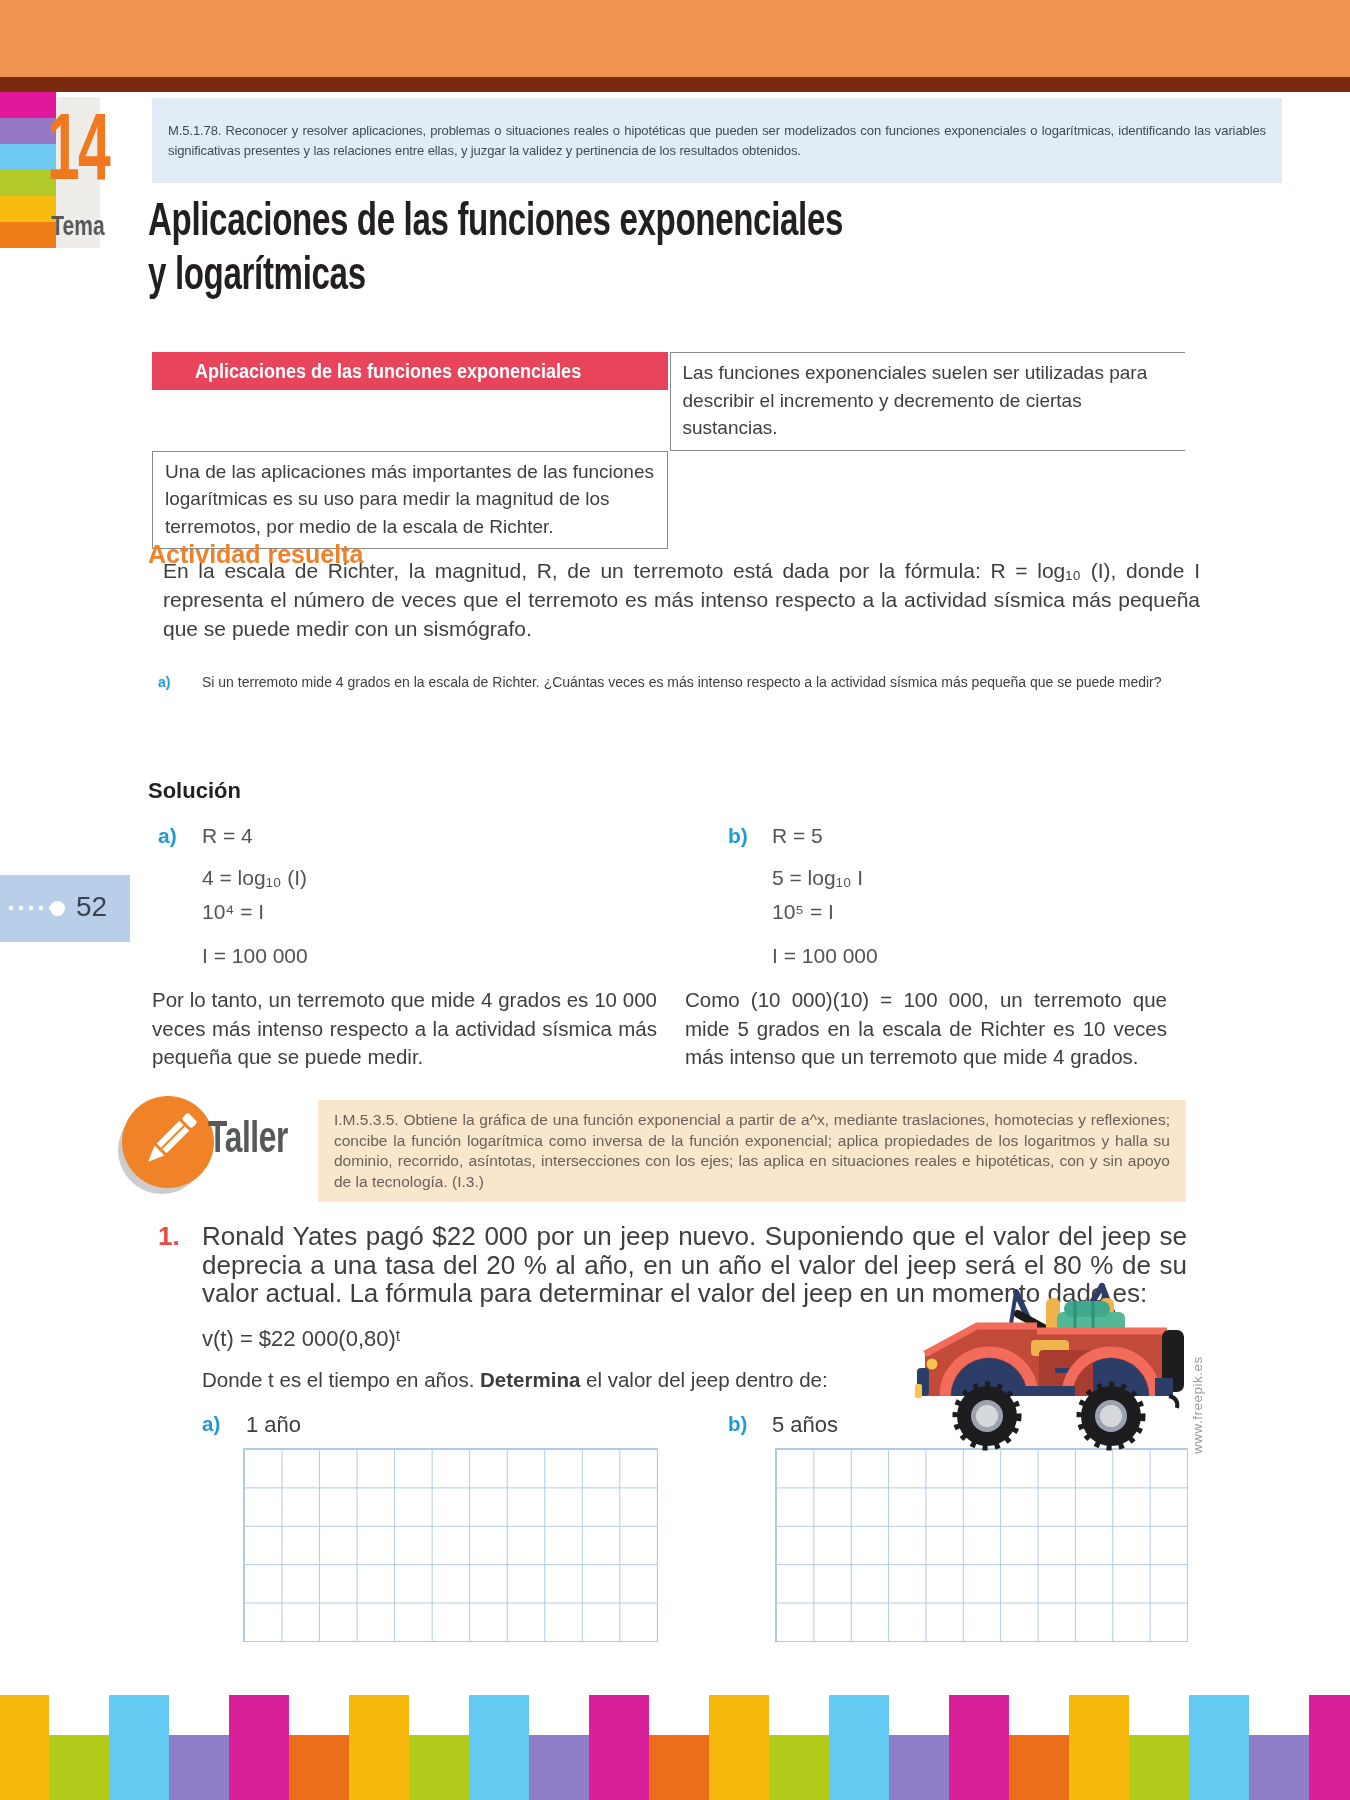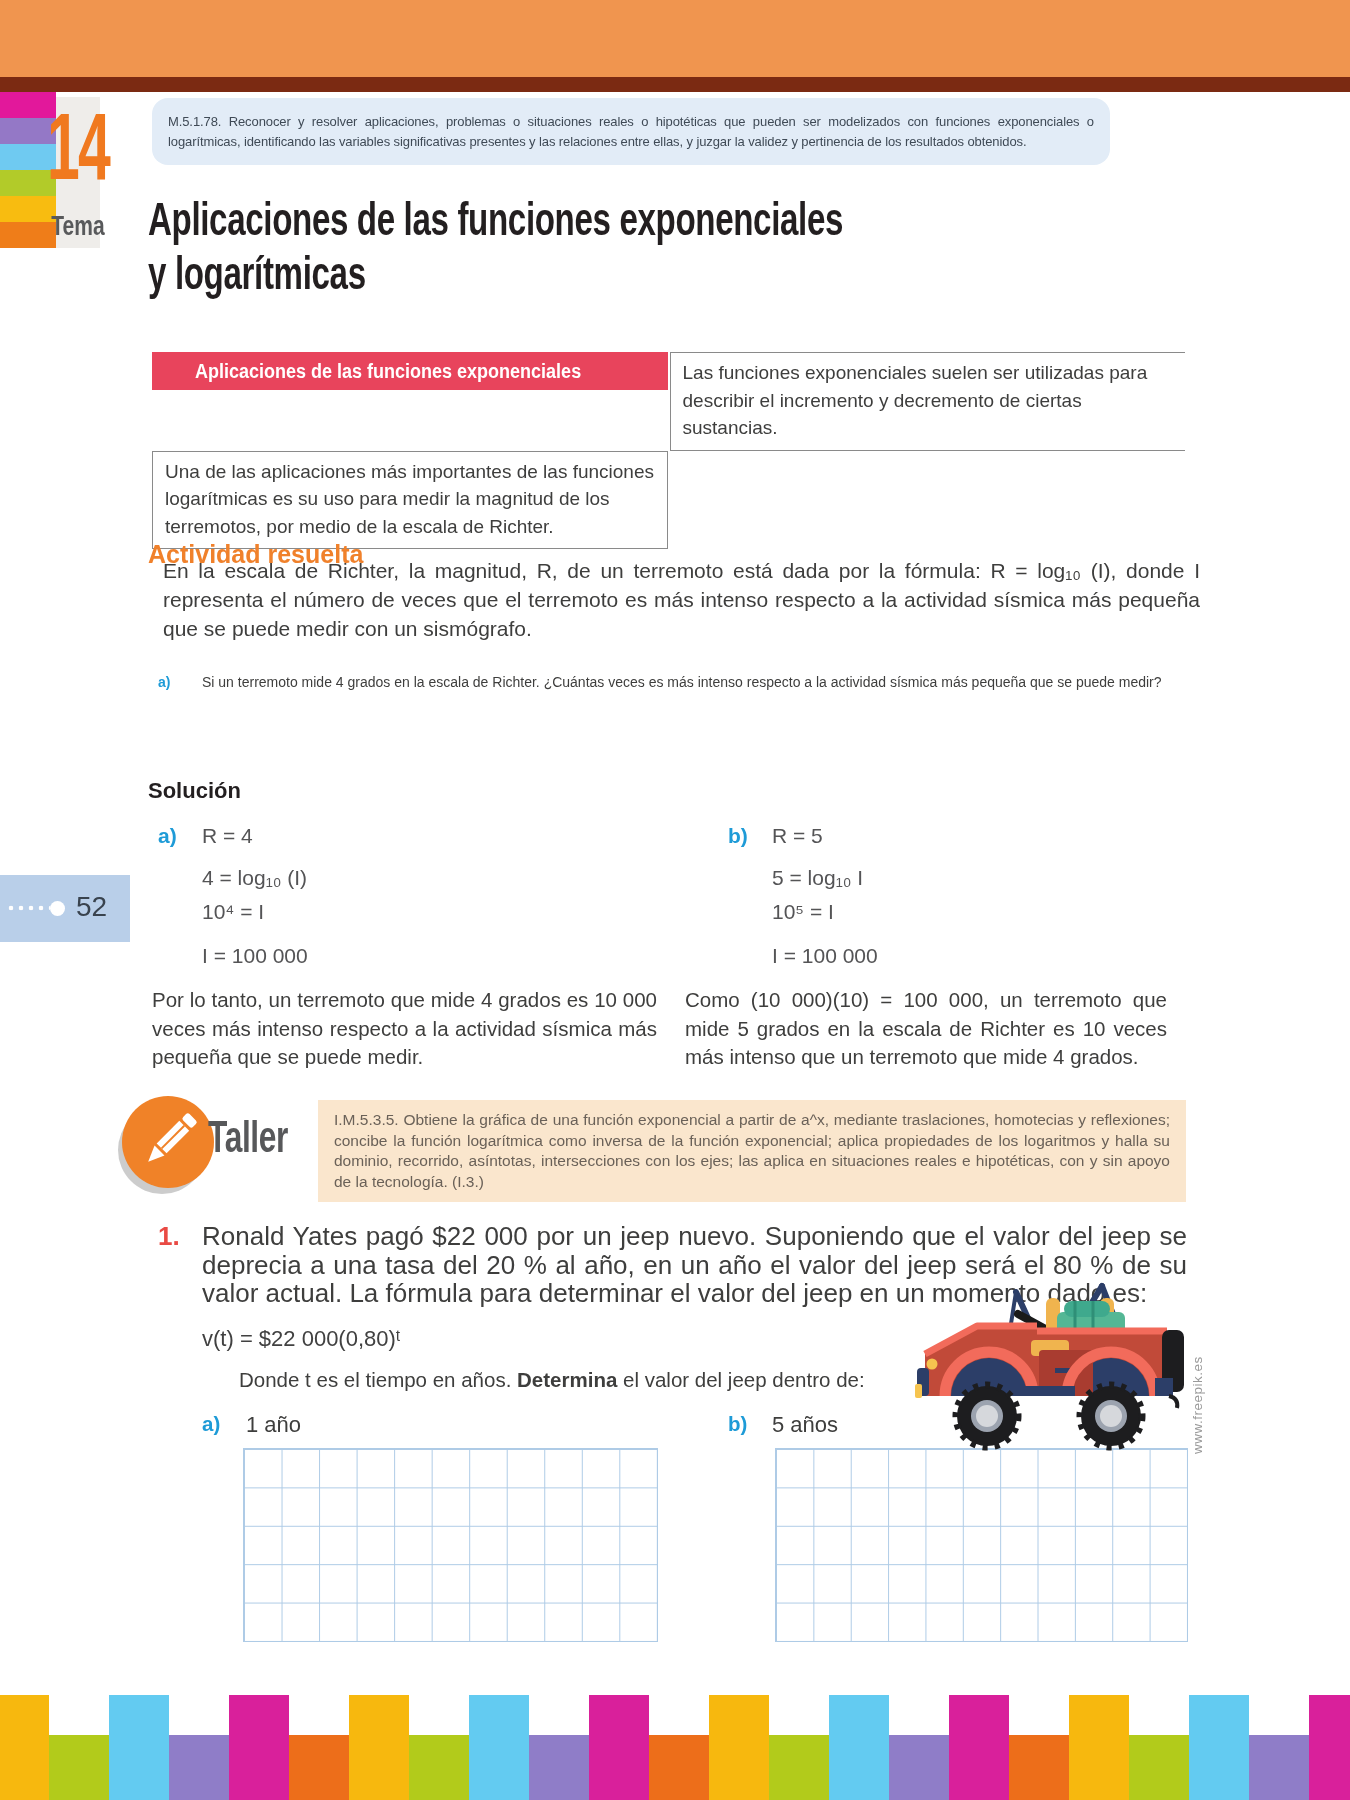--- a/index.html
+++ b/index.html
@@ -15,23 +15,23 @@
 
   
   .stripes{left:0;top:92px;width:56px;height:156px;}
   .stripes div{height:26px;width:56px;}
   .tematab{left:56px;top:97px;width:44px;height:151px;background:var(--tab-bg);}
   .temanum{left:50%;top:0px;font-weight:bold;font-size:95px;line-height:98px;color:var(--tema-orange);
            transform:translateX(-50%) scaleX(.62);letter-spacing:-3px;}
   .temalbl{left:50%;bottom:6px;font-size:28px;color:var(--gray-text);transform:translateX(-50%) scaleX(.75);font-weight:bold;}
 
   
-  .stdbox{left:152px;top:98px;width:958px;min-height:58px;background:var(--standards-bg);
-          box-sizing:border-box;padding:14px 16px;font-size:13px;line-height:19.5px;
-          letter-spacing:-0.1px;color:var(--standards-text);border-radius:16px;}
+  .stdbox{left:152px;top:98px;width:1130px;min-height:58px;background:var(--standards-bg);
+          box-sizing:border-box;padding:23px 16px;font-size:13px;line-height:19.5px;
+          letter-spacing:-0.1px;color:var(--standards-text);}
 
   
   .title{left:148px;top:192px;font-weight:bold;font-size:46px;line-height:54px;color:var(--title-color);}
   .title .cond{transform:scaleX(.72);letter-spacing:-0.5px;}
 
   
   .ctable{left:152px;top:352px;width:1033px;display:grid;grid-template-columns:1fr 1fr;column-gap:2px;}
   .chead{height:38px;display:flex;align-items:center;justify-content:center;color:#fff;
          font-weight:bold;font-size:20px;}
   .chead .cond{transform:scaleX(.9);}
@@ -55,21 +55,21 @@
   .tallerlbl{left:208px;top:1112px;font-size:44px;line-height:50px;font-weight:bold;color:#57585A;}
   .tallerlbl .cond{transform:scaleX(.72);letter-spacing:-0.5px;}
   .peach{left:318px;top:1100px;width:868px;box-sizing:border-box;background:var(--taller-bg);
          padding:10px 16px;font-size:15.5px;line-height:20.6px;color:var(--taller-text);}
 
   
   .exwrap{left:158px;top:1222px;width:1029px;box-sizing:border-box;padding-left:44px;
           font-size:26px;line-height:28.5px;}
   .exnum{display:inline-block;width:44px;margin-left:-44px;color:var(--accent-red);font-weight:bold;}
   .formula{left:202px;top:1326px;font-size:22px;color:#414141;}
-  .note{left:202px;top:1368px;font-size:20.5px;margin-left:37px;}
+  .note{left:202px;top:1368px;font-size:20.5px;}
   .exitem-label{color:var(--accent-blue);font-weight:bold;font-size:20.5px;}
   .exitem-text{font-size:22px;}
 
   .grid{border:1px solid var(--grid-line);box-sizing:border-box;
         background-image:linear-gradient(to right, var(--grid-line) 1px, transparent 1px),
                          linear-gradient(to bottom, var(--grid-line) 1px, transparent 1px);
         background-size:calc(100%/11) calc(100%/5);}
   .grid-a{left:243px;top:1448px;width:415px;height:194px;}
   .grid-b{left:775px;top:1448px;width:413px;height:194px;}
 

